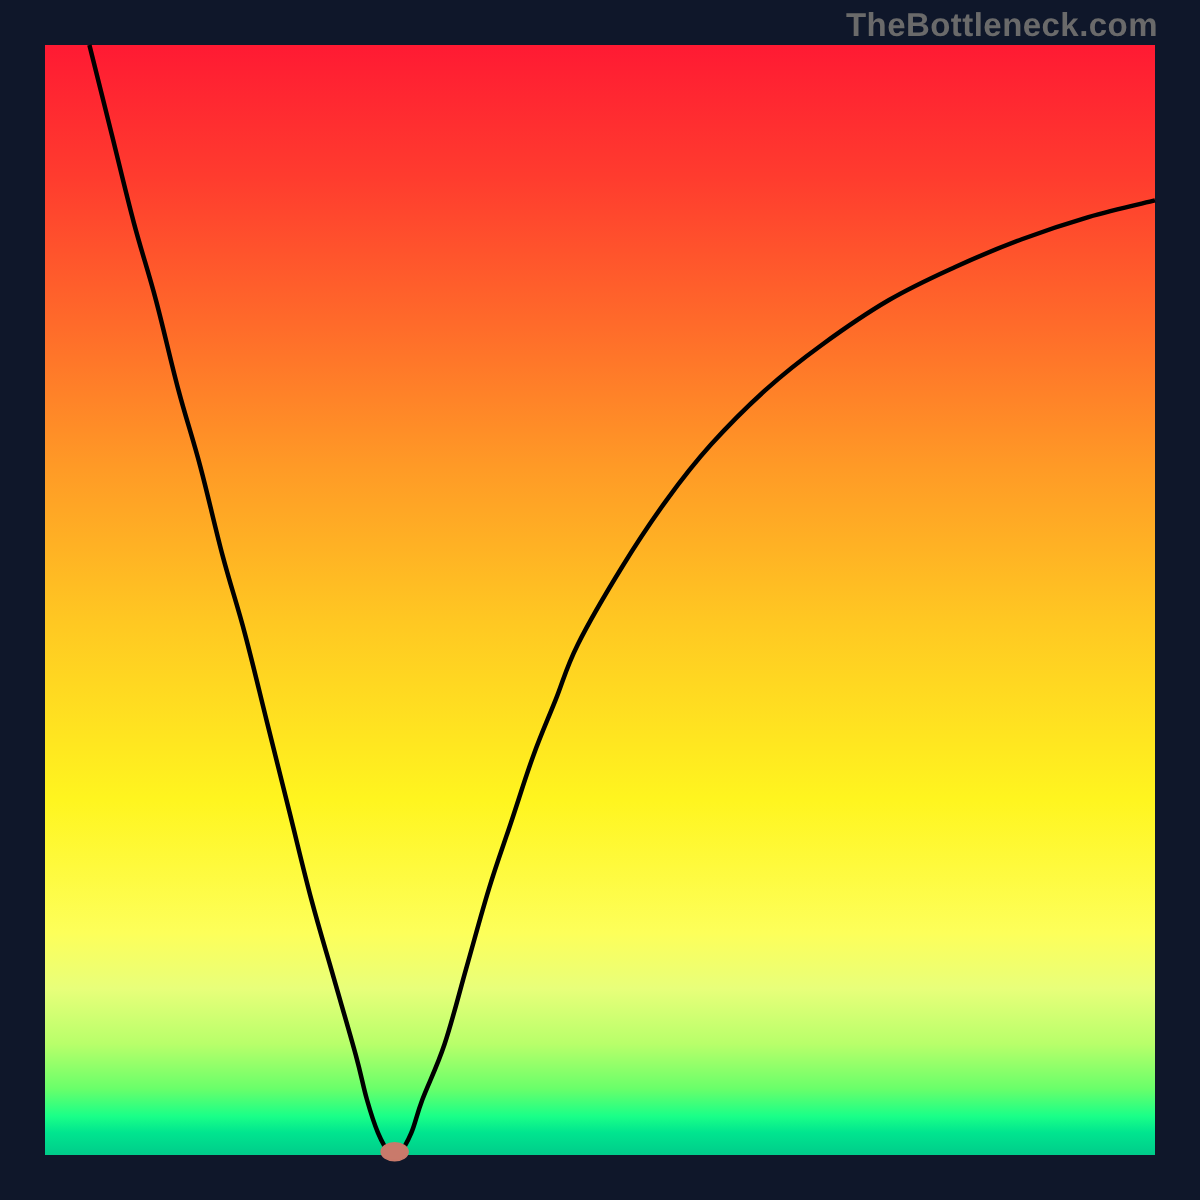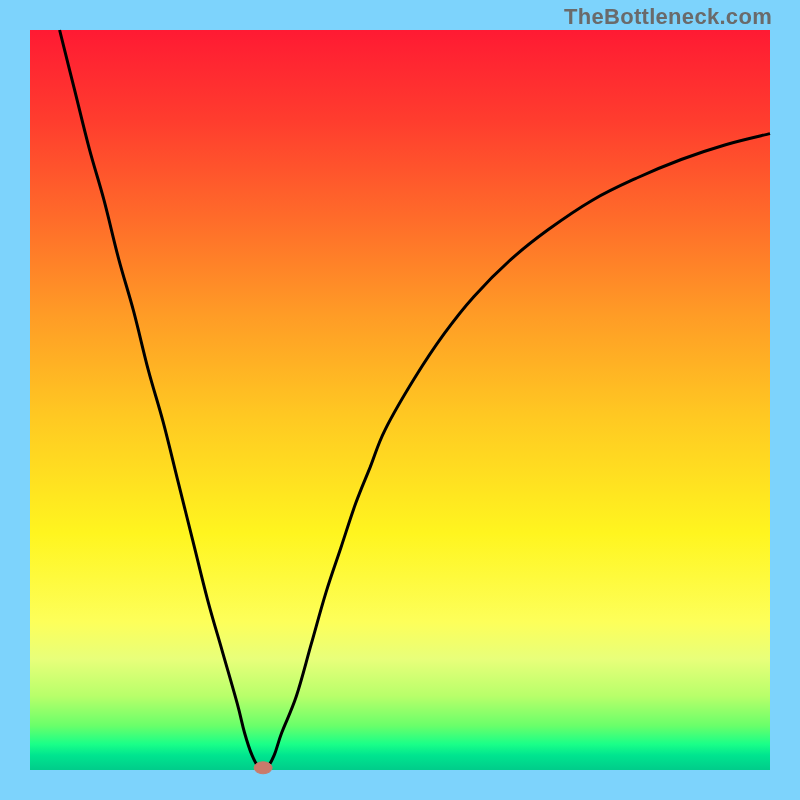--- a/index.html
+++ b/index.html
@@ -1,21 +1,21 @@
 <!DOCTYPE html>
 <html><head>
 <meta charset="utf-8">
 <style>
   * { margin: 0; padding: 0; box-sizing: border-box; }
   html, body { width: 800px; height: 800px; overflow: hidden; background: #000; }
   .frame {
     position: relative;
     width: 800px;
     height: 800px;
-    background: #7dd3fc;
+    background: #0f172a;
   }
   .plot-area {
     position: absolute;
     left: 30px;
     top: 30px;
     width: 740px;
     height: 740px;
     background: linear-gradient(to bottom,
       #ff1a33 0%,
       #ff3c2e 12%,

